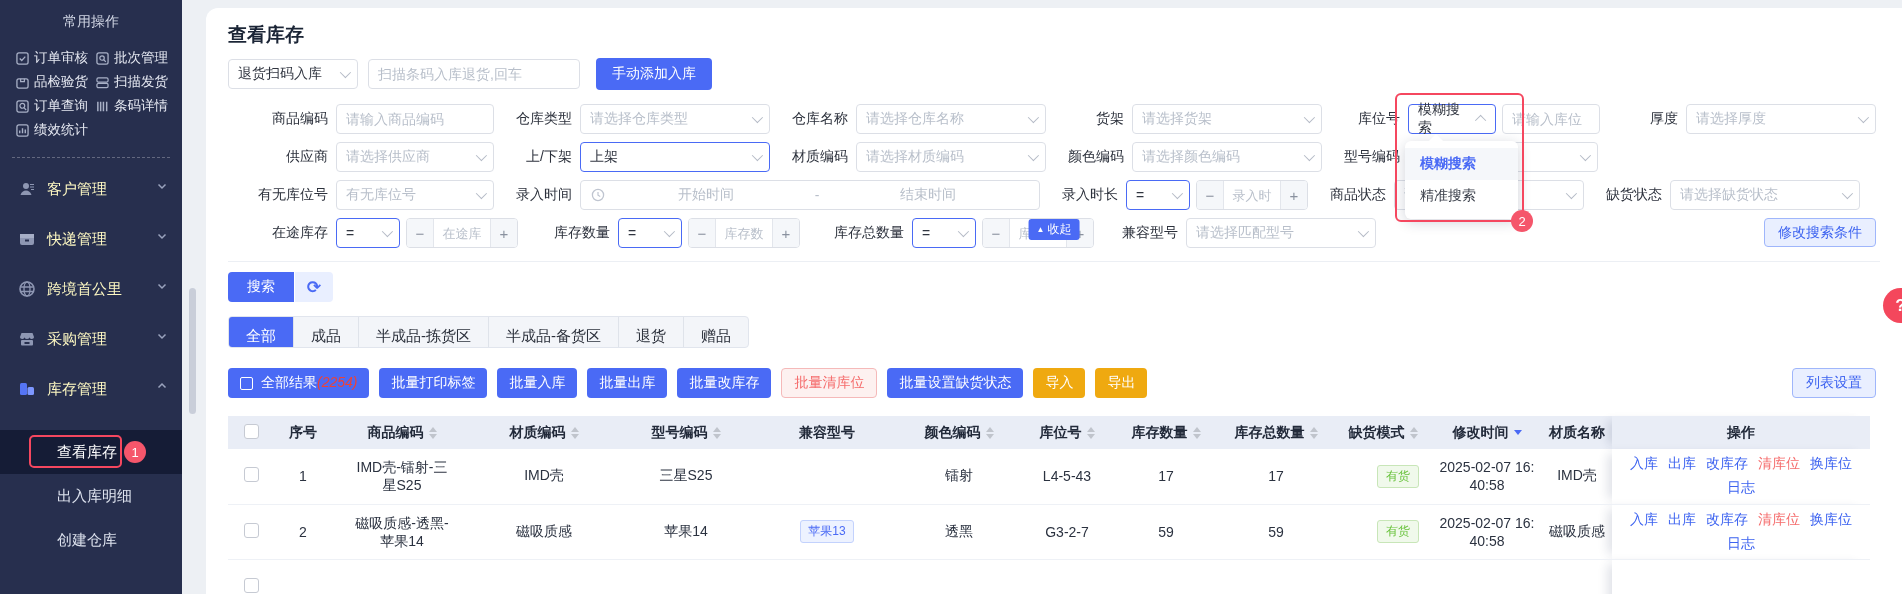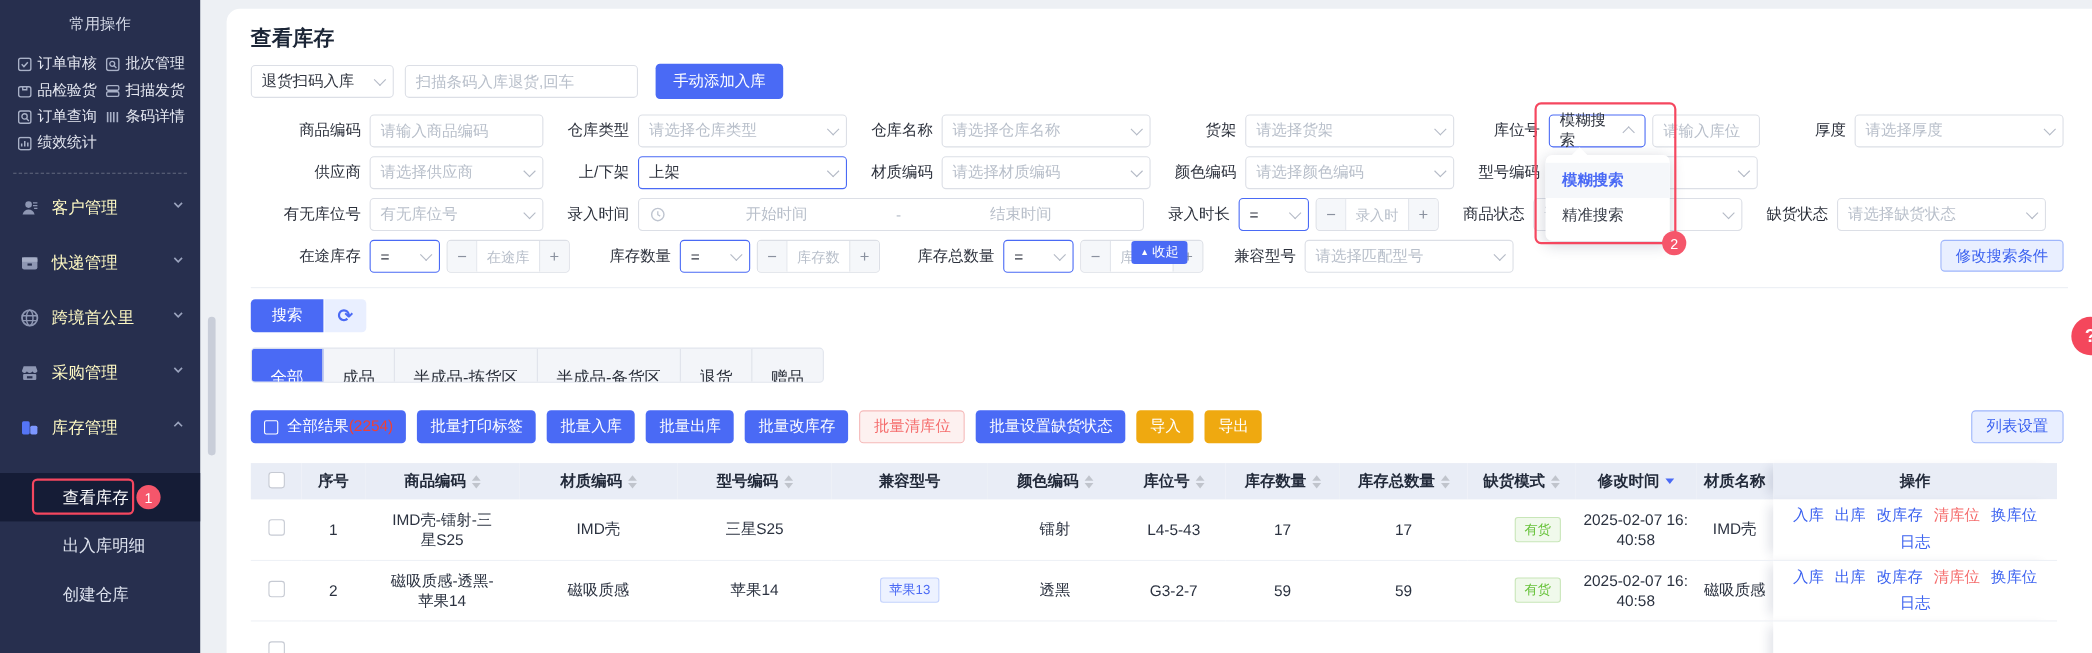--- a/index.html
+++ b/index.html
@@ -63,31 +63,31 @@
   .collapse-pill { position:absolute; left:50%; transform:translateX(-50%); bottom:8px; background:#4a6af5; color:#fff; font-size:12px; border-radius:3px; padding:2px 8px; display:flex; align-items:center; gap:3px; cursor:pointer; }
   .collapse-pill .arr { font-size:8px; }
   .edit-cond { position:absolute; right:4px; bottom:1px; height:29px; background:#e9efff; border:1px solid #9fb6fb; color:#3d63f0; border-radius:4px; font-size:14px; padding:0 13px; cursor:pointer; font-family:inherit; }
 
   .divider { border-top:1px solid #eceff4; margin-top:13px; }
   .search-row { margin-top:10px; display:flex; }
   .search-btn { width:66px; height:30px; border:none; border-radius:4px 0 0 4px; background:#4a6af5; color:#fff; font-size:14px; cursor:pointer; font-family:inherit; }
   .refresh-btn { width:38px; height:30px; border:none; border-radius:0 4px 4px 0; background:#e9efff; margin-left:1px; color:#4a6af5; font-size:17px; font-weight:700; cursor:pointer; font-family:inherit; line-height:1; }
 
   .tabs { margin-top:14px; display:inline-flex; border:1px solid #e1e5ed; background:#f3f5f9; border-radius:4px; overflow:hidden; }
-  .tab { padding:12px 17px; height:30px; line-height:30px; font-size:15px; color:#2a2f3a; border-right:1px solid #dfe3ea; cursor:pointer; white-space:nowrap; }
+  .tab { padding:4px 17px; height:30px; line-height:30px; font-size:15px; color:#2a2f3a; border-right:1px solid #dfe3ea; cursor:pointer; white-space:nowrap; }
   .tab:last-child { border-right:none; }
   .tab.active { background:#4a6af5; color:#fff; }
 
   .btn-row { margin-top:20px; display:flex; align-items:center; gap:10px; position:relative; }
   .bbtn { height:30px; border:none; border-radius:4px; background:#4a6af5; color:#fff; font-size:14px; padding:0 12px; cursor:pointer; font-family:inherit; white-space:nowrap; }
   .bbtn.danger { background:#fdf1f0; color:#f56c6c; border:1px solid #f5b9b9; }
   .bbtn.warn { background:#efa910; }
   .select-all { display:flex; align-items:center; gap:8px; }
   .cb-white { width:13px; height:13px; border:1.5px solid #fff; border-radius:2px; background:transparent; }
-  .count { color:#f04134; }
+  .count { color:#f04134;font-style:italic; }
   .list-set { position:absolute; right:4px; top:0; height:30px; background:#e9efff; border:1px solid #9fb6fb; color:#3d63f0; border-radius:4px; font-size:14px; padding:0 13px; cursor:pointer; font-family:inherit; }
 
   
   table { margin-top:18px; border-collapse:collapse; table-layout:fixed; width:1642px; }
   thead th { background:#e9edf6; height:33px; font-size:14px; font-weight:700; color:#222a3a; text-align:center; white-space:nowrap; }
   tbody td { height:55px; border-bottom:1px solid #eef1f6; text-align:center; font-size:14px; color:#2b3240; vertical-align:middle; }
   .wrapcell { word-break:break-all; line-height:18px; padding:0 20px; }
   .timecell { word-break:break-all; line-height:18px; padding:0 6px; }
   .clipcell { overflow:hidden; white-space:nowrap; }
   .op-col { box-shadow:-9px 0 10px -5px rgba(31,44,87,.14); }

